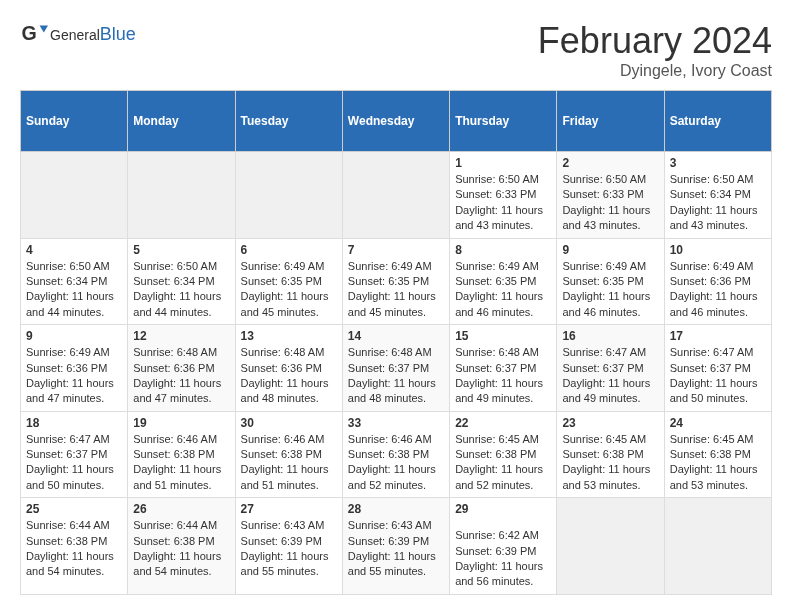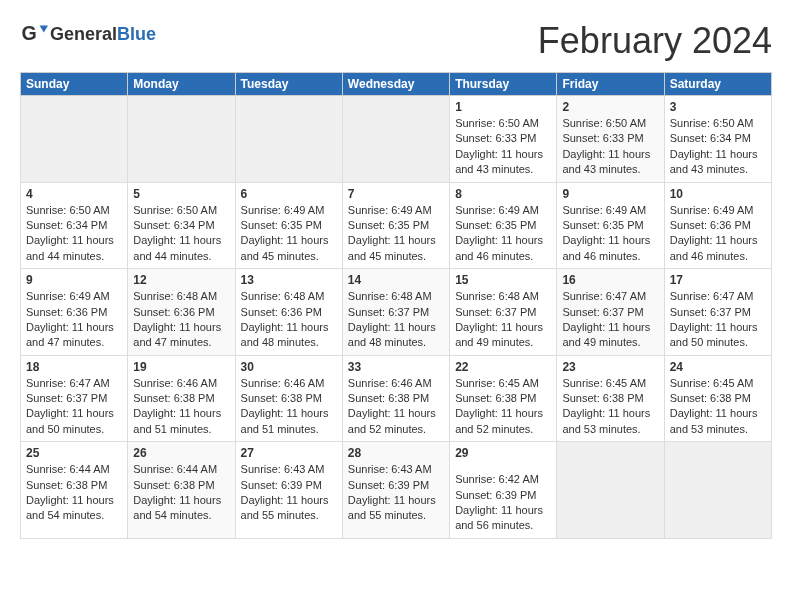--- a/index.html
+++ b/index.html
@@ -39,21 +39,21 @@
     }
     table {
       width: 100%;
       border-collapse: collapse;
       font-size: 11px;
     }
     thead tr th {
       background-color: #2a6db5;
       color: #fff;
       text-align: left;
-      padding: 4px 5px;
+      padding: 23px 5px;
       font-size: 12px;
       font-weight: bold;
       border: 1px solid #ccc;
     }
     tbody tr td {
       vertical-align: top;
       border: 1px solid #ddd;
       padding: 4px 5px;
       height: 80px;
       width: 14.28%;
@@ -84,25 +84,26 @@
 </head>
 <body>
 
 <div class="header">
   <div class="logo">
     <svg class="logo-icon" viewBox="0 0 40 40">
       <text x="2" y="28" font-size="28" fill="#333" font-family="Arial" font-weight="bold">G</text>
       <polygon points="28,8 40,8 34,18" fill="#2a6db5"></polygon>
     </svg>
     <div>
-      <span style="color:#333;font-weight:bold;font-size:18px;">General</span><span style="color:#2a6db5;font-weight:bold;font-size:18px;">Blue</span>
+      <span style="color:#333;font-weight:normal;font-size:14px;">General</span><span style="color:#2a6db5;font-weight:normal;font-size:18px;">Blue</span>
     </div>
   </div>
   <div class="title-block">
     <div class="main-title">February 2024</div>
+    <div class="subtitle">Dyingele, Ivory Coast</div>
   </div>
 </div>
 
 <table>
   <thead>
     <tr id="header-row">
     <th>Sunday</th>
         <th>Monday</th>
         <th>Tuesday</th>
         <th>Wednesday</th>

